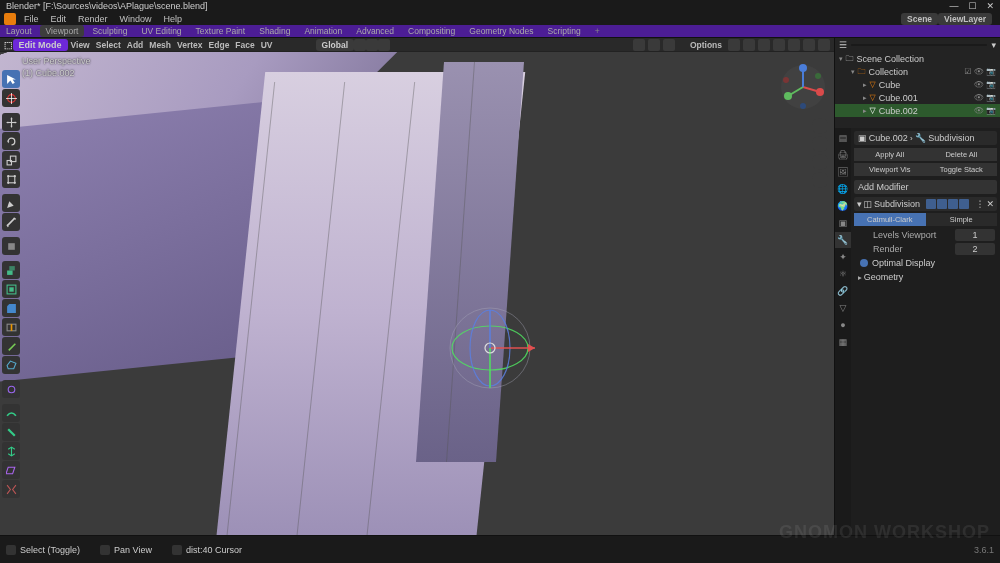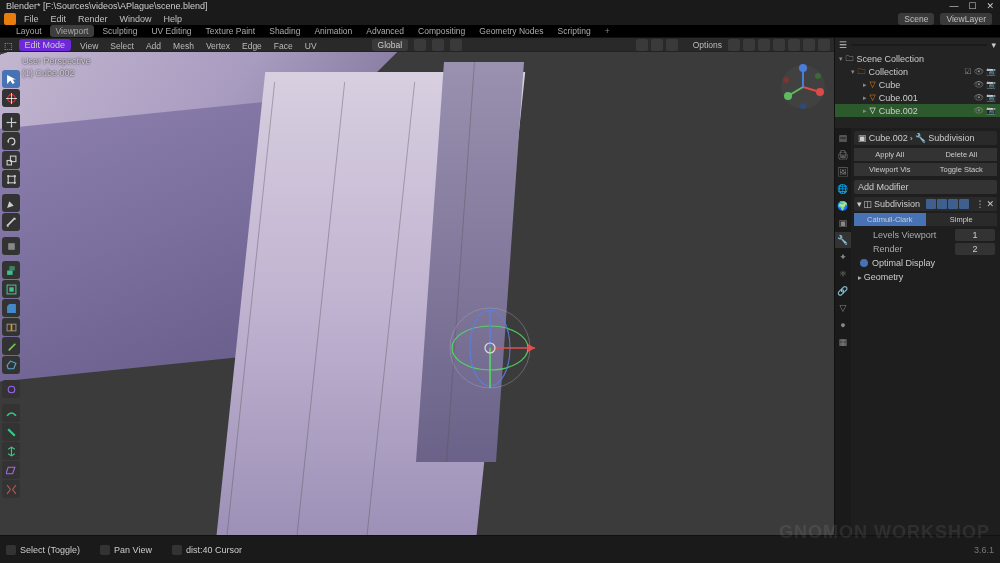--- a/index.html
+++ b/index.html
@@ -2,28 +2,28 @@
 <html><head>
 <meta charset="utf-8">
 <style>
   * { margin:0; padding:0; box-sizing:border-box; font-family: -apple-system, "Segoe UI", sans-serif; font-size:9px; color:#ccc; }
   body { width:1000px; height:563px; background:#1a1a1a; overflow:hidden; position:relative; }
   .titlebar { height:12px; background:#1a1a1a; display:flex; align-items:center; padding:0 6px; justify-content:space-between; }
   .titlebar .wincontrols { display:flex; gap:10px; font-size:9px; }
   .menubar { height:13px; background:#1a1a1a; display:flex; align-items:center; gap:4px; padding:0 4px; }
   .menubar .logo { width:12px; height:12px; background:#e87d0d; border-radius:2px; }
   .menubar span { padding:0 4px; cursor:default; font-size:9px; color:#c0c0c0;}
-  .workspacebar { height:13px; background:#000000; display:flex; align-items:center; padding:0 10px; gap:2px; border-bottom:1px solid #111;}
+  .workspacebar { height:13px; background:#4c1d95; display:flex; align-items:center; padding:0 0; gap:2px; border-bottom:1px solid #111;}
   .workspacebar span { padding:1px 6px; font-size:8.5px; color:#aaa; border-radius:3px;}
   .workspacebar span.active { background:#3d3d3d; }
   .workspacebar .plus { color:#888; }
 
   .main { display:flex; height:510px; }
   .viewport { flex:1; position:relative; background:#3b3b3b; overflow:hidden; }
-  .vp-header { position:absolute; top:0; left:0; right:0; height:14px; background:rgba(40,40,40,0.9); display:flex; align-items:flex-end; padding:0 4px; gap:6px; border-bottom:1px solid #222;}
+  .vp-header { position:absolute; top:0; left:0; right:0; height:14px; background:rgba(40,40,40,0.9); display:flex; align-items:center; padding:0 4px; border-bottom:1px solid #222;font-weight:bold;}
   .vp-header .dropdown { background:#3a3a3a; padding:1px 6px; border-radius:3px; font-size:8.5px;}
   .vp-header .mode { background:#6d28d9; padding:1px 6px; border-radius:3px;}
   .vp-header .mitem { font-size:8.5px; color:#bbb; padding:0 3px;}
   .vp-header .right { margin-left:auto; display:flex; gap:3px; align-items:center;}
   .vp-header .btn { width:12px; height:12px; background:#3a3a3a; border-radius:2px;}
 
   .vp-overlay { position:absolute; top:18px; left:22px; font-size:8px; color:#d0d0d0; line-height:1.3; text-shadow:0 0 2px #000;}
 
   .toolbar-l { position:absolute; left:2px; top:32px; width:18px; display:flex; flex-direction:column; gap:1px; }
   .toolbar-l .tool { width:18px; height:18px; background:#333; border-radius:3px; display:flex; align-items:center; justify-content:center;}

